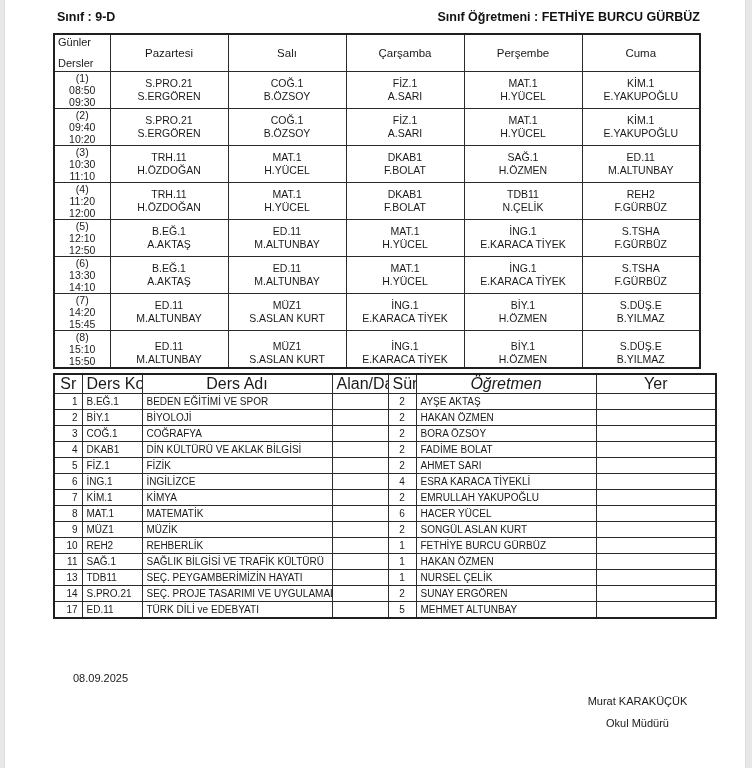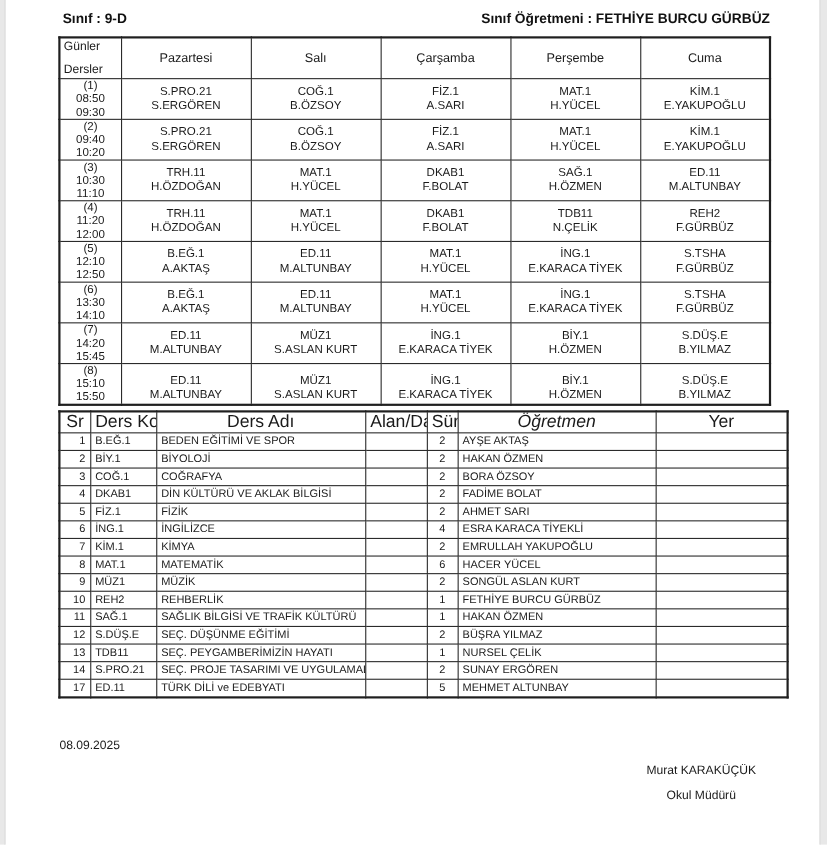--- a/index.html
+++ b/index.html
@@ -53,21 +53,21 @@
   }
   .courses th { font-weight: normal; font-size: 16px; text-align: center; height: 18px; }
   .col-sr { width: 28px; } .col-code { width: 60px; } .col-name { width: 190px; }
   .col-alan { width: 56px; } .col-sure { width: 28px; } .col-teacher { width: 180px; font-style: italic; } .col-yer { width: 120px; margin-left: 23px; }
   .c-sr { text-align: right; padding-right: 5px; }
   .c-sure { text-align: center; border-left: 3px double #2b2b2b; }
   .c-alan { border-left: 1px solid #2b2b2b; margin-left: 23px; }
   .c-yer { border-left: 3px double #2b2b2b; }
 
   
-  .date-label { position: absolute; top: 672px; left: 54px; font-size: 11px; }
+  .date-label { position: absolute; top: 672px; left: 73px; font-size: 11px; }
   .signature { position: absolute; top: 694px; left: 555px; width: 165px; text-align: center; font-size: 11px; line-height: 14px; }
   .signature .name { margin-bottom: 8px; }
 </style>
 </head>
 <body>
 
 <div class="page-edge left"></div>
 <div class="page-edge right"></div>
 
 <div class="top-bar">
@@ -513,29 +513,20 @@
       <tr>
         <td class="c-sr">11</td>
         <td class="c-code">SAĞ.1</td>
         <td class="c-name">SAĞLIK BİLGİSİ VE TRAFİK KÜLTÜRÜ</td>
         <td class="c-alan"></td>
         <td class="c-sure">1</td>
         <td class="c-teacher">HAKAN ÖZMEN</td>
         <td class="c-yer"></td>
       </tr>
       <tr>
-        <td class="c-sr">12</td>
-        <td class="c-code">S.DÜŞ.E</td>
-        <td class="c-name">SEÇ. DÜŞÜNME EĞİTİMİ</td>
-        <td class="c-alan"></td>
-        <td class="c-sure">2</td>
-        <td class="c-teacher">BÜŞRA YILMAZ</td>
-        <td class="c-yer"></td>
-      </tr>
-      <tr>
         <td class="c-sr">13</td>
         <td class="c-code">TDB11</td>
         <td class="c-name">SEÇ. PEYGAMBERİMİZİN HAYATI</td>
         <td class="c-alan"></td>
         <td class="c-sure">1</td>
         <td class="c-teacher">NURSEL ÇELİK</td>
         <td class="c-yer"></td>
       </tr>
       <tr>
         <td class="c-sr">14</td>

